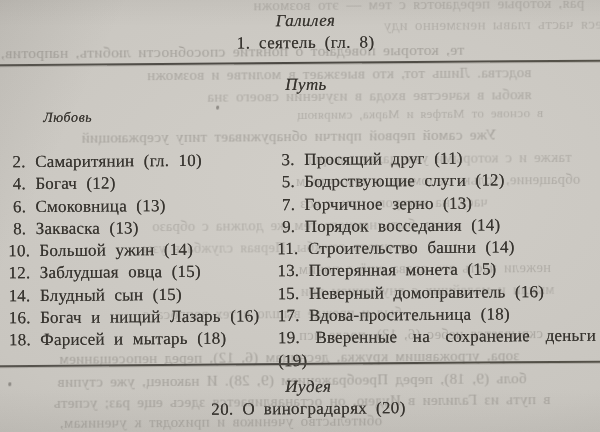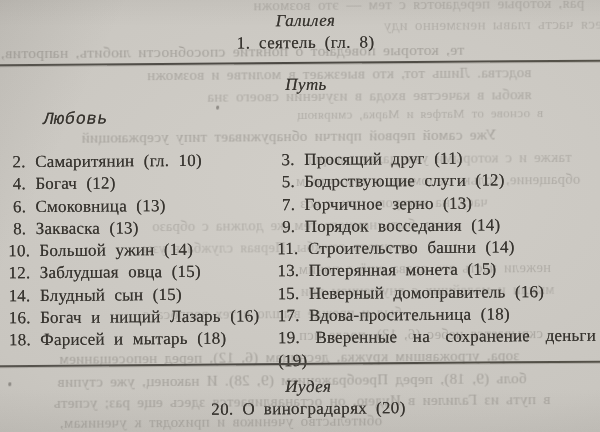--- a/index.html
+++ b/index.html
@@ -53,25 +53,24 @@
     white-space: nowrap;
   }
   .italic { font-style: italic; }
   .rule {
     position: absolute; left: -3px; right: -3px; height: 2px;
     background: linear-gradient(90deg, #57544e 0%, #4b4843 45%, #555249 100%);
     box-shadow: 0 1px 0 rgba(90,86,80,0.25);
   }
   .col-header {
     position: absolute;
-    font-style: italic; font-size: 17px;
+    font-style: italic; font-size: 14px;
     letter-spacing: 0.6px;
     text-shadow: 0 0 0.5px rgba(55,52,47,0.85);
     white-space: nowrap;
-    font-family: Liberation Mono, monospace;
   }
   .col {
     position: absolute;
     font-size: 17px;
     line-height: 22.3px;
     letter-spacing: 0.2px; word-spacing: 5px;
     text-shadow: 0 0 0.5px rgba(55,52,47,0.85);
   }
   .col .item { white-space: nowrap; }
   .col .item.sd { padding-left: 5px; }      

